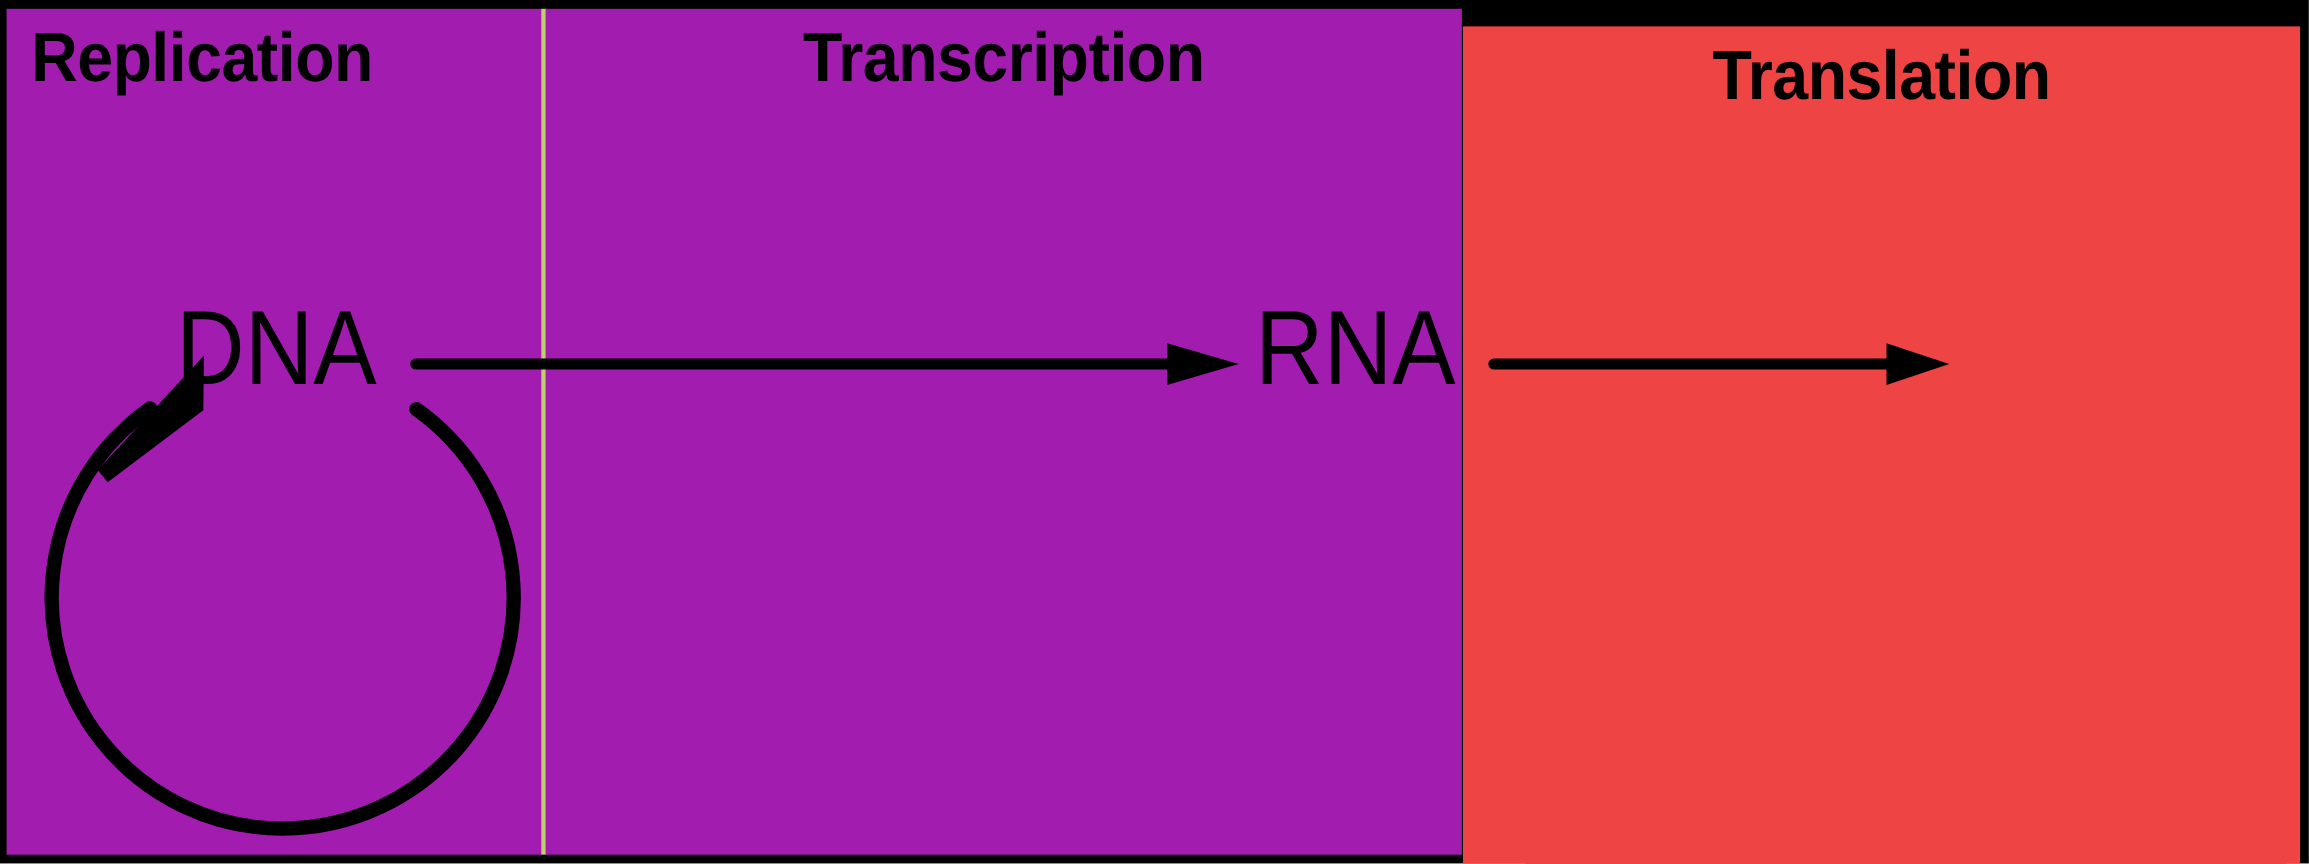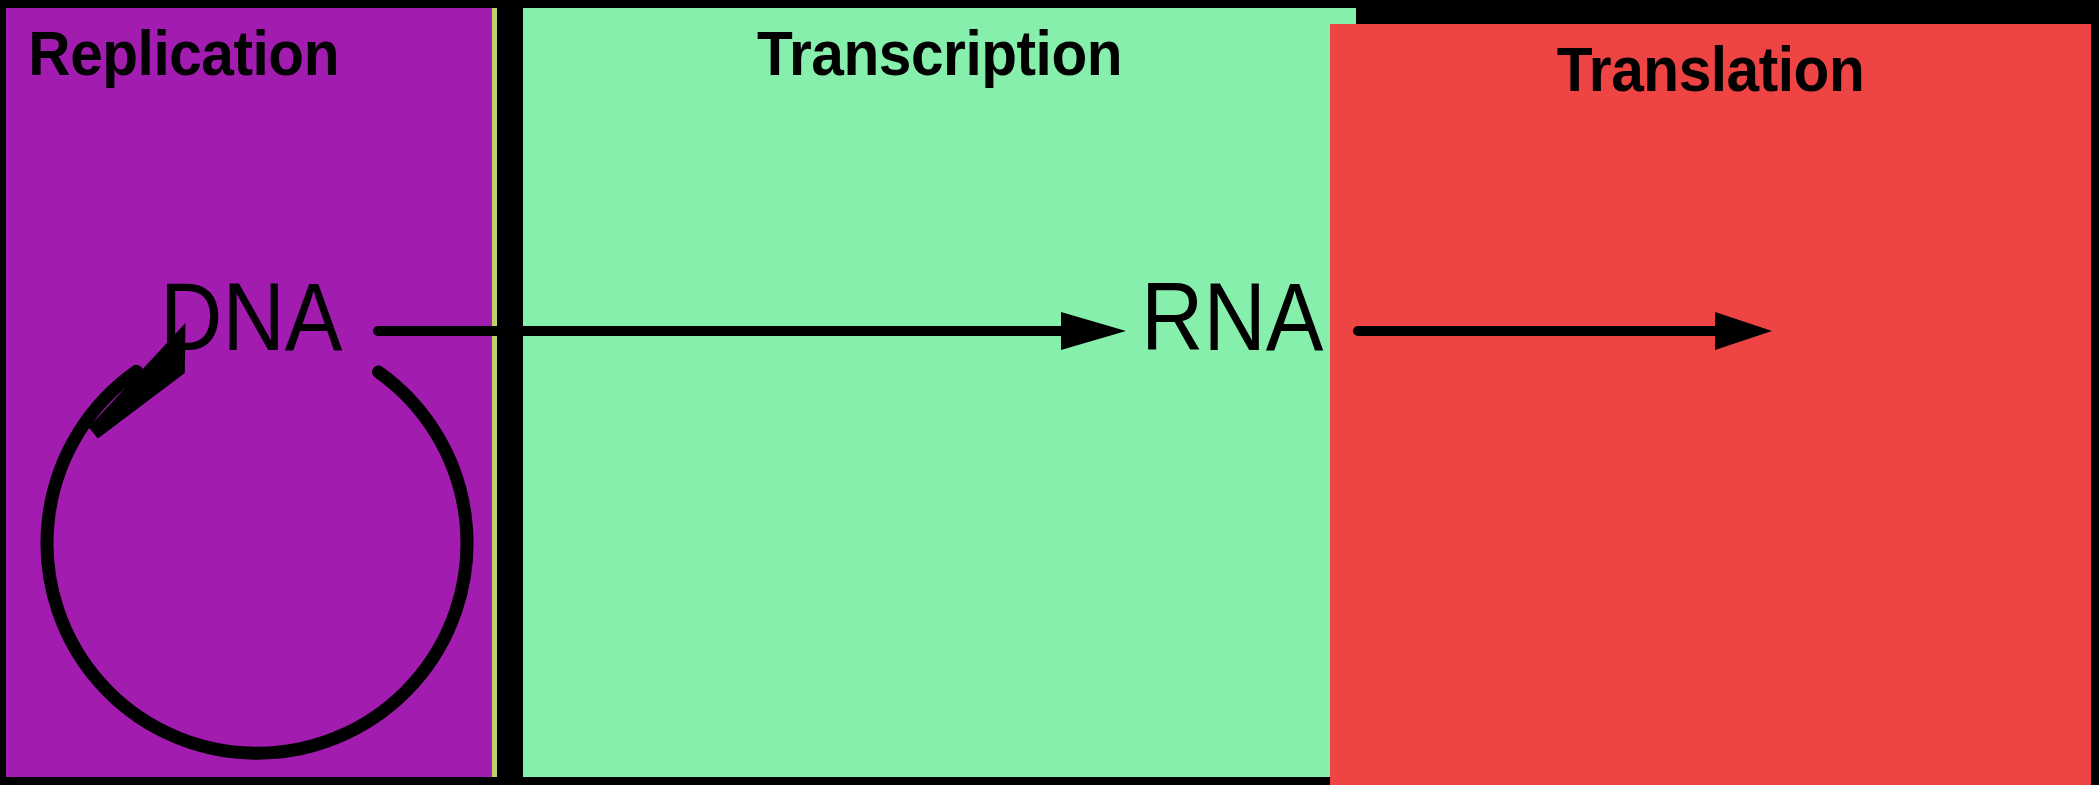--- a/index.html
+++ b/index.html
@@ -29,23 +29,23 @@
   }
   #panel-divider {
     position: absolute;
     top: 8px;
     left: 492px;
     width: 5px;
     height: 769px;
     background: #bcd16a;
   }
   #panel-transcription {
-    left: 523px;
+    left: 496px;
     width: 833px;
-    background: #86efac;
+    background: #a21caf;
   }
   #panel-translation {
     left: 1330px;
     width: 761px;
     background: #ef4444;
     margin-top: 16px;
   }
   .panel-title {
     position: absolute;
     top: 14px;

